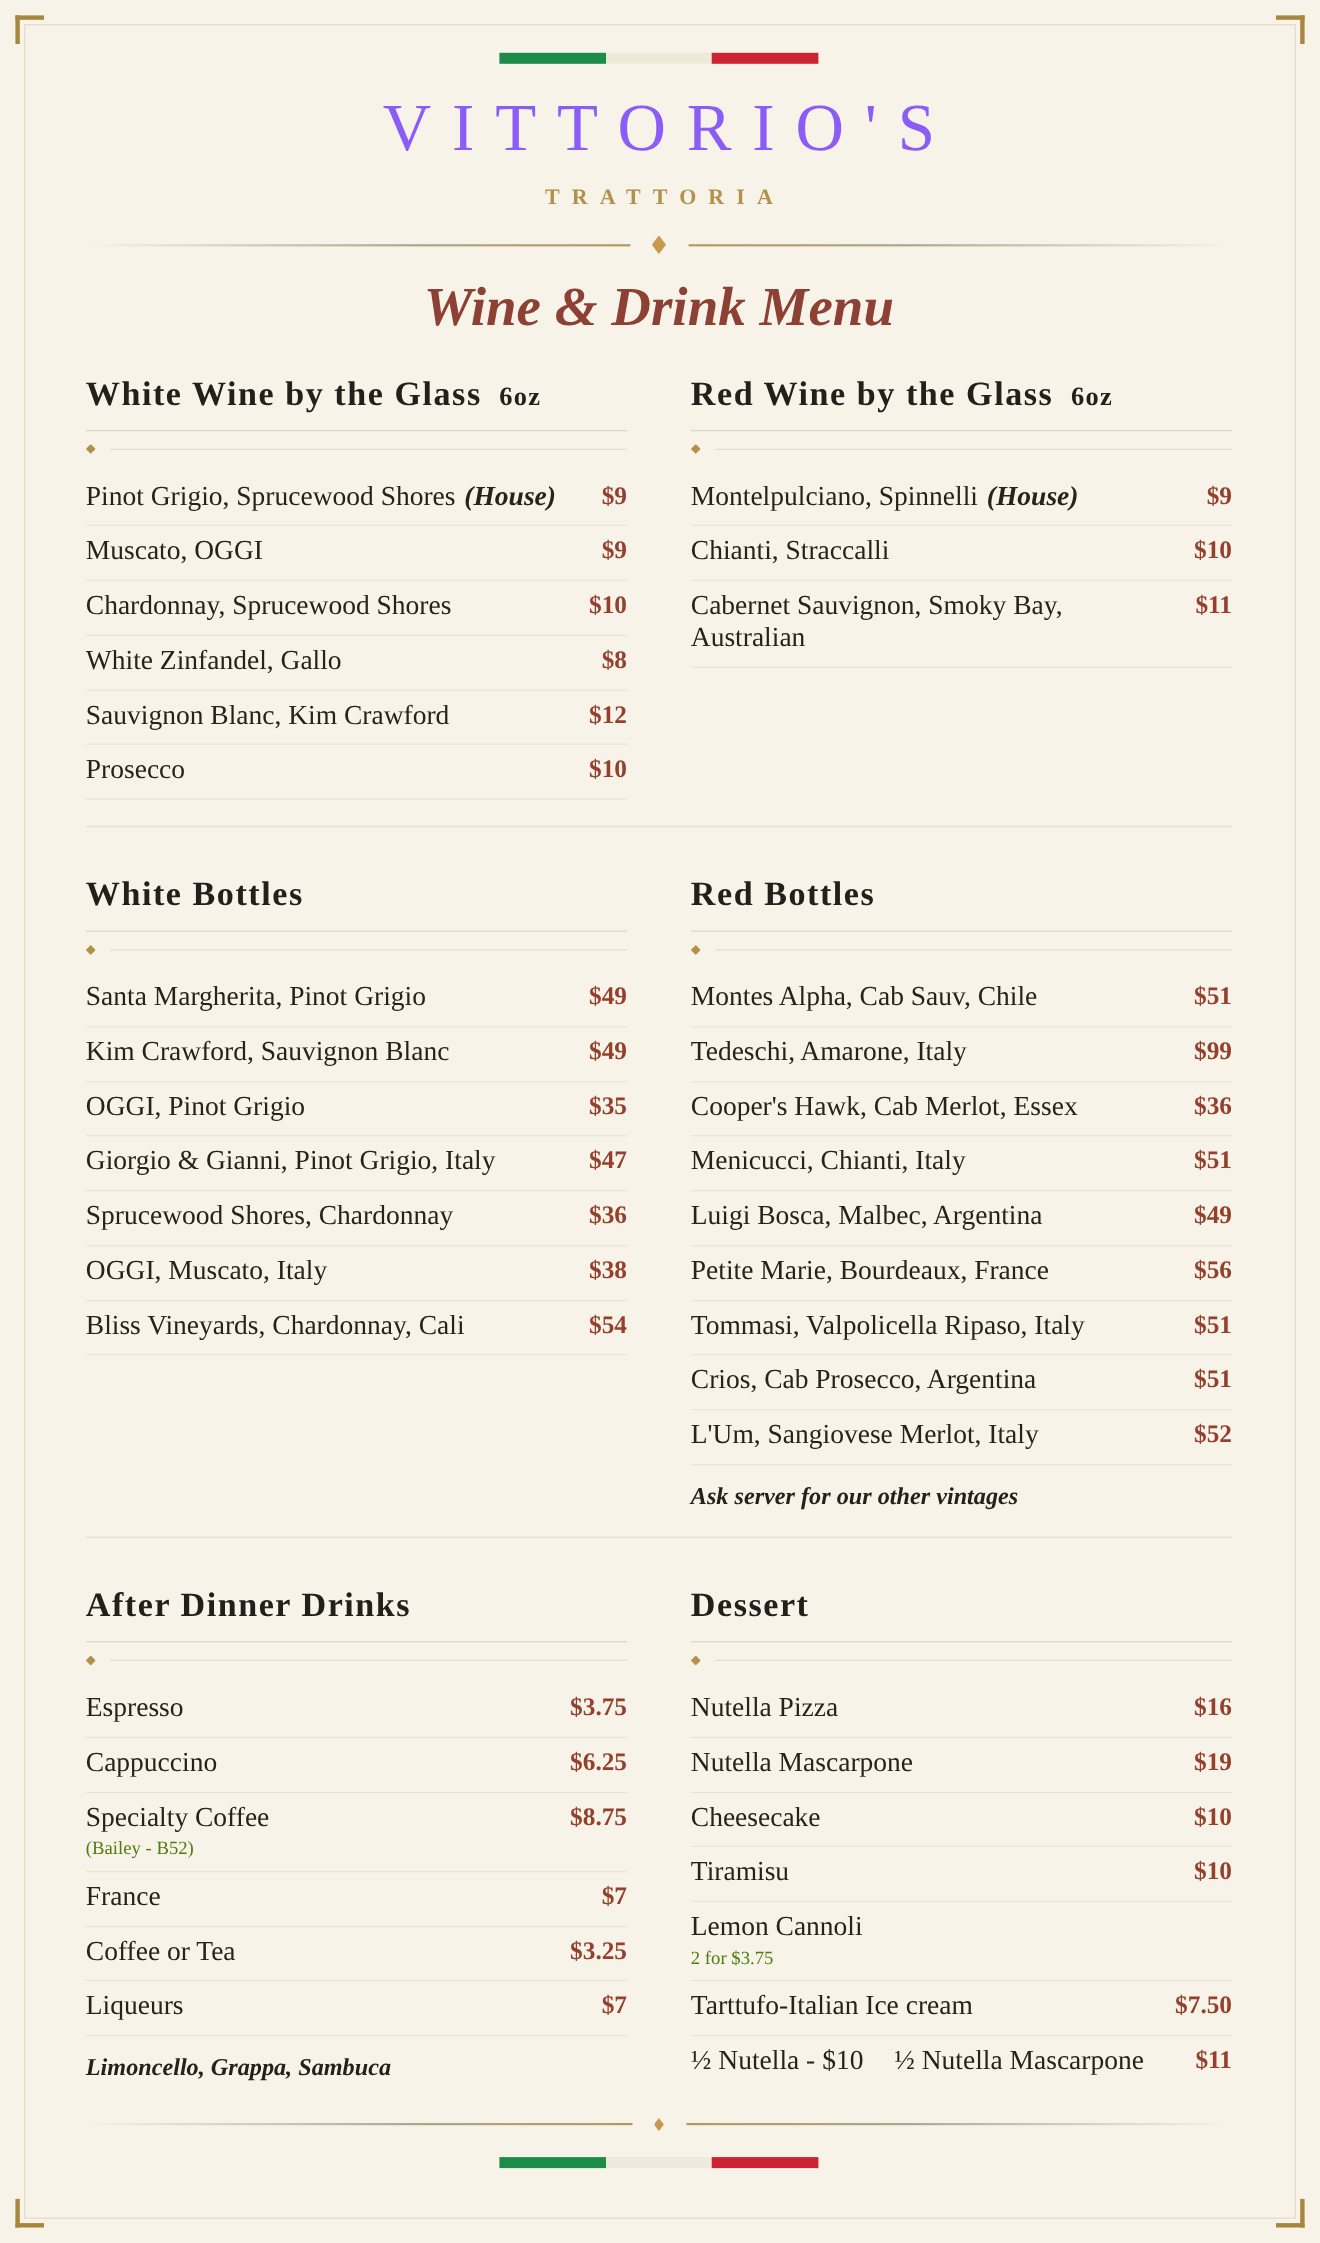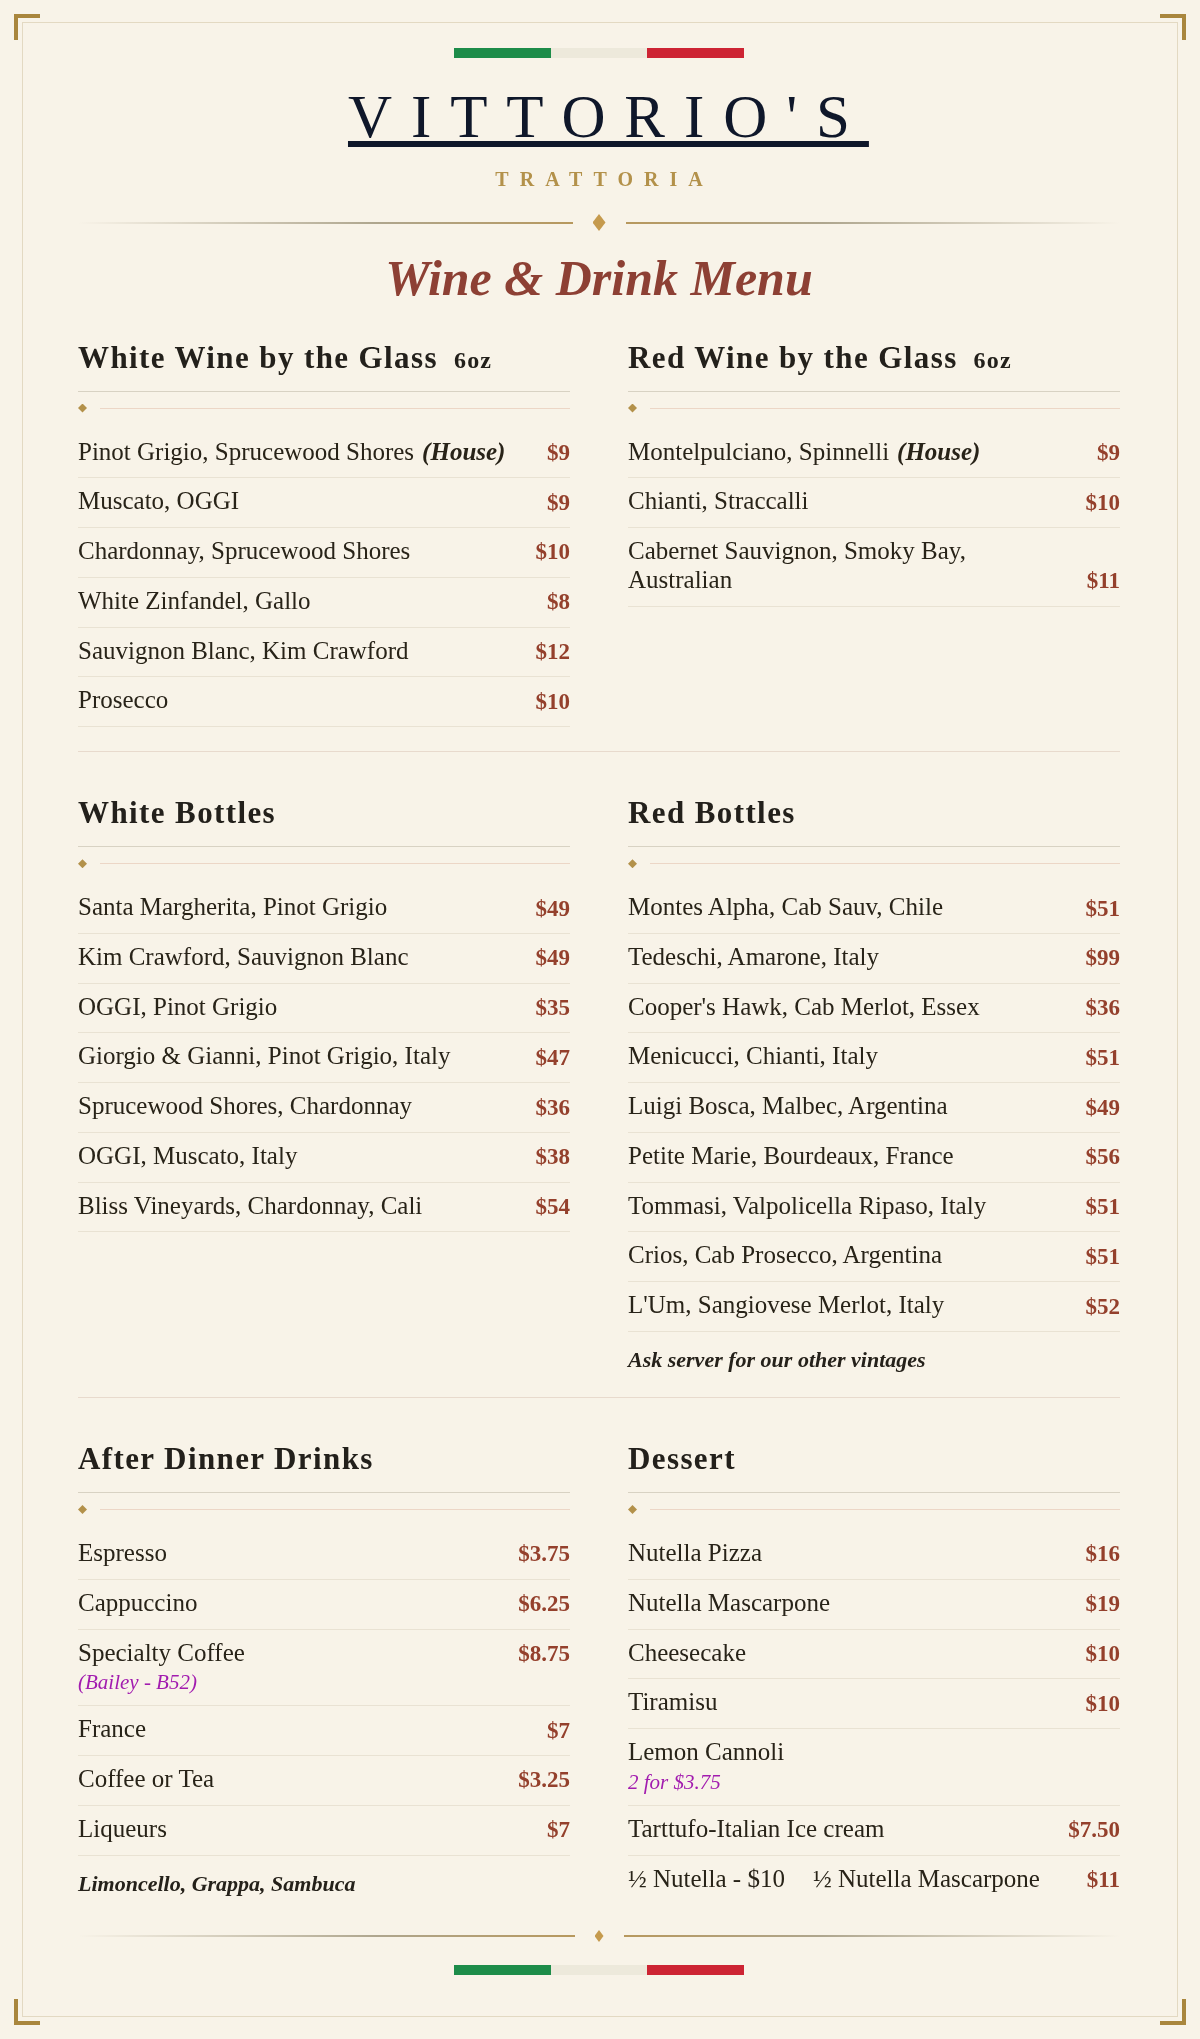--- a/index.html
+++ b/index.html
@@ -24,22 +24,21 @@
   .content{position:relative;padding:48px 80px 0 78px;height:100%;}
 
   
   .flag{display:flex;width:290px;height:10px;margin:0 auto;}
   .flag .seg{flex:1;}
 
   .restaurant-name{
     margin:28px 0 0;text-align:center;
     font-size:61px;font-weight:500;line-height:1;
     letter-spacing:.31em;padding-left:.31em;
-    color:#0f172a;
-    text-decoration:underline;
+    color:#8b5cf6;
   }
   .restaurant-type{
     margin-top:22px;text-align:center;
     font-size:20px;font-weight:700;line-height:1;
     letter-spacing:.55em;padding-left:.55em;
     color:#b3914a;
   }
   .divider{display:flex;align-items:center;margin-top:26px;height:15px;}
   .divider .ln{flex:1;height:2px;}
   .divider .ln.l{background:linear-gradient(to right,rgba(150,140,112,0),rgba(150,140,112,.75) 60%,rgba(176,142,78,.9));}
@@ -66,25 +65,25 @@
   .sec-size{font-size:24px;font-weight:700;margin-left:16px;letter-spacing:.05em;}
   .rule-1{height:1px;background:#d8d2c3;margin-top:16px;}
   .rule-2{display:flex;align-items:center;margin-top:12px;height:9px;}
   .rule-2 .mini-dmd{width:9px;height:9px;background:#b3914a;flex:0 0 auto;
     clip-path:polygon(50% 0,100% 50%,50% 100%,0 50%);}
   .rule-2 .ln{flex:1;height:1px;background:#ecd6c6;margin-left:13px;}
 
   .items{list-style:none;margin:16px 0 0;padding:0;}
   .item{border-bottom:1px solid #e9e2d3;padding:9px 0 11px;}
   .item.no-border{border-bottom:none;}
-  .item-line{display:flex;align-items:flex-end;font-size:25px;line-height:1.15;color:#282318;}
+  .item-line{display:flex;align-items:flex-start;font-size:25px;line-height:1.15;color:#282318;}
   .item-suffix{font-style:italic;font-weight:600;margin-left:8px;}
   .item-name2{margin-left:28px;}
   .item-price{margin-left:auto;padding-left:12px;color:#94402c;font-size:23px;font-weight:600;white-space:nowrap;}
-  .item-sub{font-style:italic;font-size:21px;line-height:1.1;margin-top:4px;color:#a21caf;}
+  .item-sub{font-size:17px;line-height:1.1;margin-top:4px;color:#4d7c0f;}
   .section-note{font-style:italic;font-weight:600;font-size:22px;padding-top:15px;color:#25211a;}
 
   footer .divider{margin-top:24px;}
   footer .flag{margin-top:22px;}
 </style>
 </head>
 <body>
 
 <div class="page">
   <div class="frame-line"></div>

